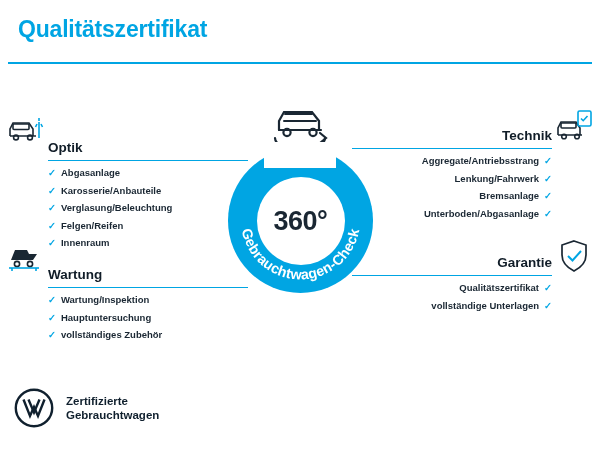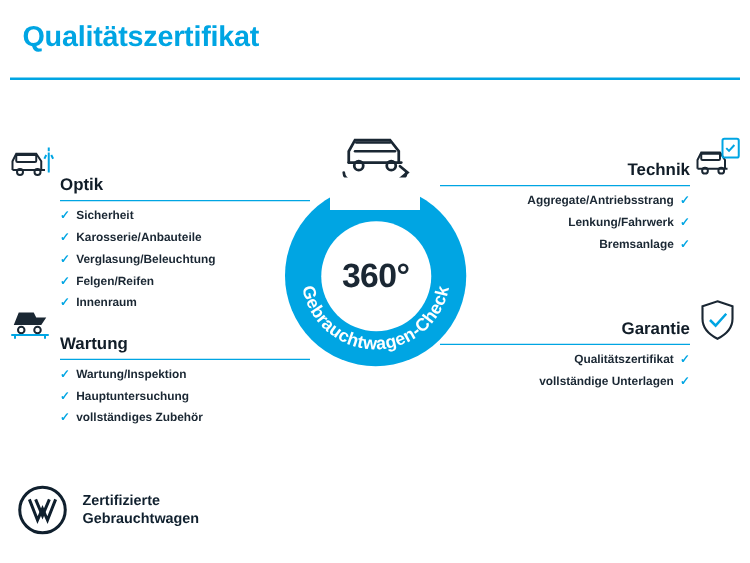--- a/index.html
+++ b/index.html
@@ -257,39 +257,40 @@
         </defs>
         <text>
           <textPath href="#arcpath" startOffset="50%" text-anchor="middle">Gebrauchtwagen-Check</textPath>
         </text>
       </svg>
     </div>
   </div>
 
   <div class="col col-left" style="top:128px;">
     <div class="sec-head">Optik</div>
-    <div class="item"><span class="check">✓</span><span>Sicherheit</span></div>
+    <div class="item"><span class="check">✓</span><span>Abgasanlage</span></div>
     <div class="item"><span class="check">✓</span><span>Karosserie/Anbauteile</span></div>
     <div class="item"><span class="check">✓</span><span>Verglasung/Beleuchtung</span></div>
     <div class="item"><span class="check">✓</span><span>Felgen/Reifen</span></div>
     <div class="item"><span class="check">✓</span><span>Innenraum</span></div>
   </div>
 
   <div class="col col-left" style="top:255px;">
     <div class="sec-head">Wartung</div>
     <div class="item"><span class="check">✓</span><span>Wartung/Inspektion</span></div>
     <div class="item"><span class="check">✓</span><span>Hauptuntersuchung</span></div>
     <div class="item"><span class="check">✓</span><span>vollständiges Zubehör</span></div>
   </div>
 
   <div class="col col-right" style="top:128px;">
     <div class="sec-head">Technik</div>
     <div class="item"><span>Aggregate/Antriebsstrang</span><span class="check">✓</span></div>
     <div class="item"><span>Lenkung/Fahrwerk</span><span class="check">✓</span></div>
     <div class="item"><span>Bremsanlage</span><span class="check">✓</span></div>
+    <div class="item"><span>Unterboden/Abgasanlage</span><span class="check">✓</span></div>
   </div>
 
   <div class="col col-right" style="top:255px;">
     <div class="sec-head">Garantie</div>
     <div class="item"><span>Qualitätszertifikat</span><span class="check">✓</span></div>
     <div class="item"><span>vollständige Unterlagen</span><span class="check">✓</span></div>
   </div>
 
   <div class="footer">
     <div class="vw-logo">

